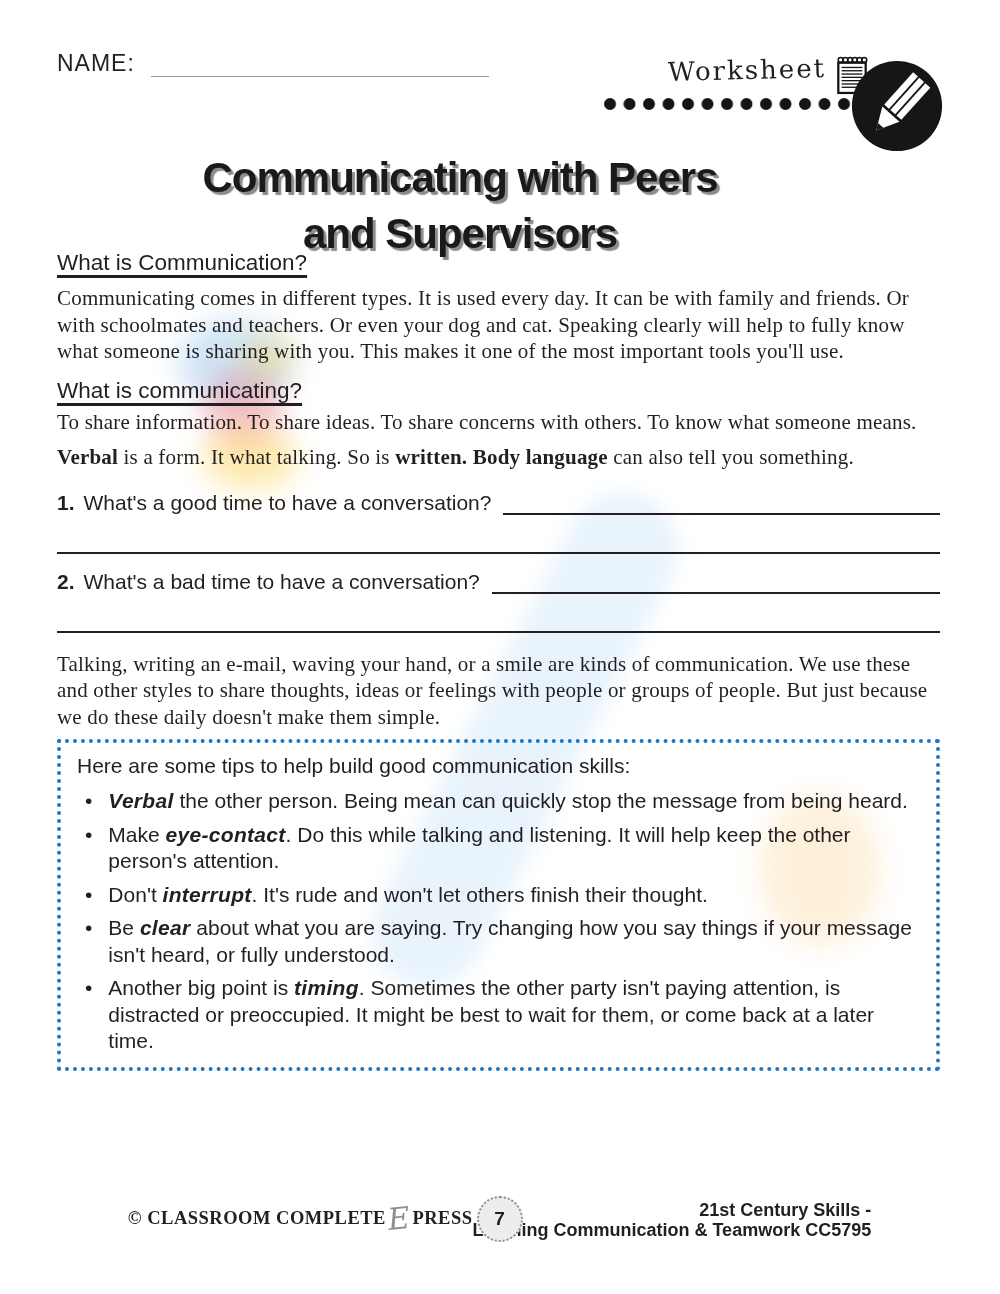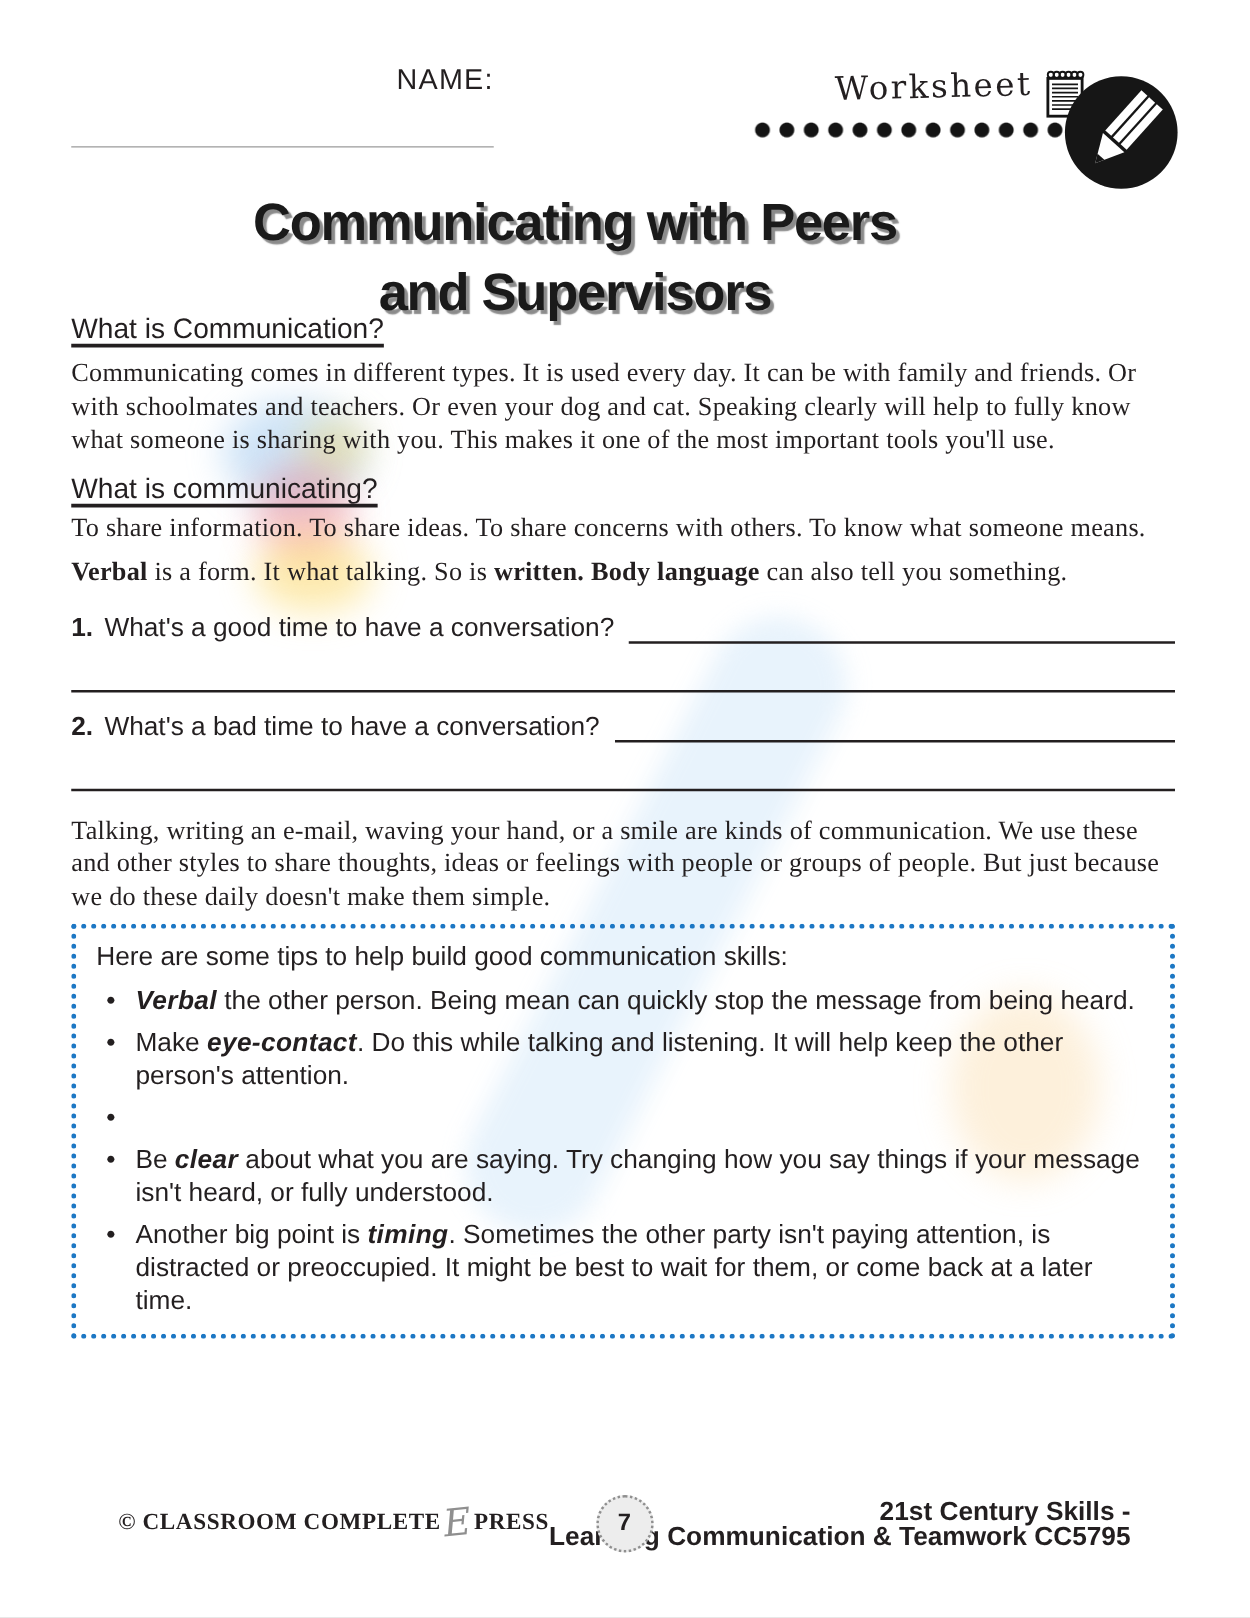--- a/index.html
+++ b/index.html
@@ -14,21 +14,21 @@
   .wm-small-yellow { left:240px; top:335px; width:55px; height:45px; background:rgba(250,215,90,.40); }
   .wm-red    { left:203px; top:372px; width:80px;  height:75px;  background:rgba(235,80,95,.32); }
   .wm-yellow { left:203px; top:428px; width:95px;  height:62px;  background:rgba(250,210,80,.45); }
   .wm-band   { left:470px; top:470px; width:110px; height:540px; border-radius:55px;
                background:rgba(150,200,240,.22); transform:rotate(27deg); filter:blur(10px); }
   .wm-orange { left:760px; top:795px; width:120px; height:150px; background:rgba(248,200,125,.28); }
 
   .layer { position:relative; z-index:1; }
 
   
-  .name-row { position:absolute; top:50px; left:57px; display:flex; align-items:flex-end; gap:16px;flex-direction:column; }
+  .name-row { position:absolute; top:50px; left:57px; display:flex; align-items:flex-end; gap:16px; }
   .name-label { font-size:23px; letter-spacing:1px; }
   .name-line { width:338px; height:24px; border-bottom:1.5px solid #9b9b9b; }
 
   .ws-tag { position:absolute; top:55px; left:668px; display:flex; align-items:flex-start; gap:9px; }
   .ws-word { font-family:"DejaVu Serif", serif; font-size:26px; letter-spacing:2px;
              transform:rotate(-1.5deg); font-weight:500; }
   .dots-row { position:absolute; top:96px; left:603px; width:250px; height:15px;
               background-image:radial-gradient(circle at 7px 8px, #141414 5.4px, transparent 6.4px);
               background-size:19.5px 15px; background-repeat:repeat-x; }
   .pencil-badge { position:absolute; top:60px; right:57px; width:92px; height:92px; }
@@ -69,21 +69,21 @@
             display:flex; justify-content:center; align-items:flex-start; }
   .copyright { font-family:"Liberation Serif", serif; font-weight:bold; font-size:18.5px;
                letter-spacing:0.5px; display:flex; align-items:center; margin-top:8px; }
   .pub-logo { font-family:"DejaVu Serif", serif; font-style:italic; font-weight:normal;
               font-size:30px; color:#8f8f8f; margin:0 2px; line-height:20px;
               transform:rotate(-6deg); display:inline-block; }
   .page-badge { position:absolute; left:50%; transform:translateX(-50%); top:-4px;
                 width:42px; height:42px; border-radius:50%; background:#ededed;
                 border:2px dotted #8f8f8f; display:flex; align-items:center; justify-content:center;
                 font-size:19px; font-weight:bold; }
-  .series { text-align:right; font-weight:bold; font-size:21px; line-height:20px; }
+  .series { text-align:right; font-weight:bold; font-size:18px; line-height:20px; }
 </style>
 </head>
 <body>
 
 <div class="page">
 
   <div class="wm wm-blue"></div>
   <div class="wm wm-small-yellow"></div>
   <div class="wm wm-red"></div>
   <div class="wm wm-yellow"></div>
@@ -177,20 +177,21 @@
             <span><span></span><span class="em">Verbal</span><span> the other person. Being mean can quickly stop the message from being heard.</span></span>
           </li>
 
           <li class="tip">
             <span class="bullet">•</span>
             <span><span>Make </span><span class="em">eye-contact</span><span>. Do this while talking and listening. It will help keep the other person's attention.</span></span>
           </li>
 
           <li class="tip">
             <span class="bullet">•</span>
+            <span><span>Don't </span><span class="em">interrupt</span><span>. It's rude and won't let others finish their thought.</span></span>
           </li>
 
           <li class="tip">
             <span class="bullet">•</span>
             <span><span>Be </span><span class="em">clear</span><span> about what you are saying. Try changing how you say things if your message isn't heard, or fully understood.</span></span>
           </li>
 
           <li class="tip">
             <span class="bullet">•</span>
             <span><span>Another big point is </span><span class="em">timing</span><span>. Sometimes the other party isn't paying attention, is distracted or preoccupied. It might be best to wait for them, or come back at a later time.</span></span>

